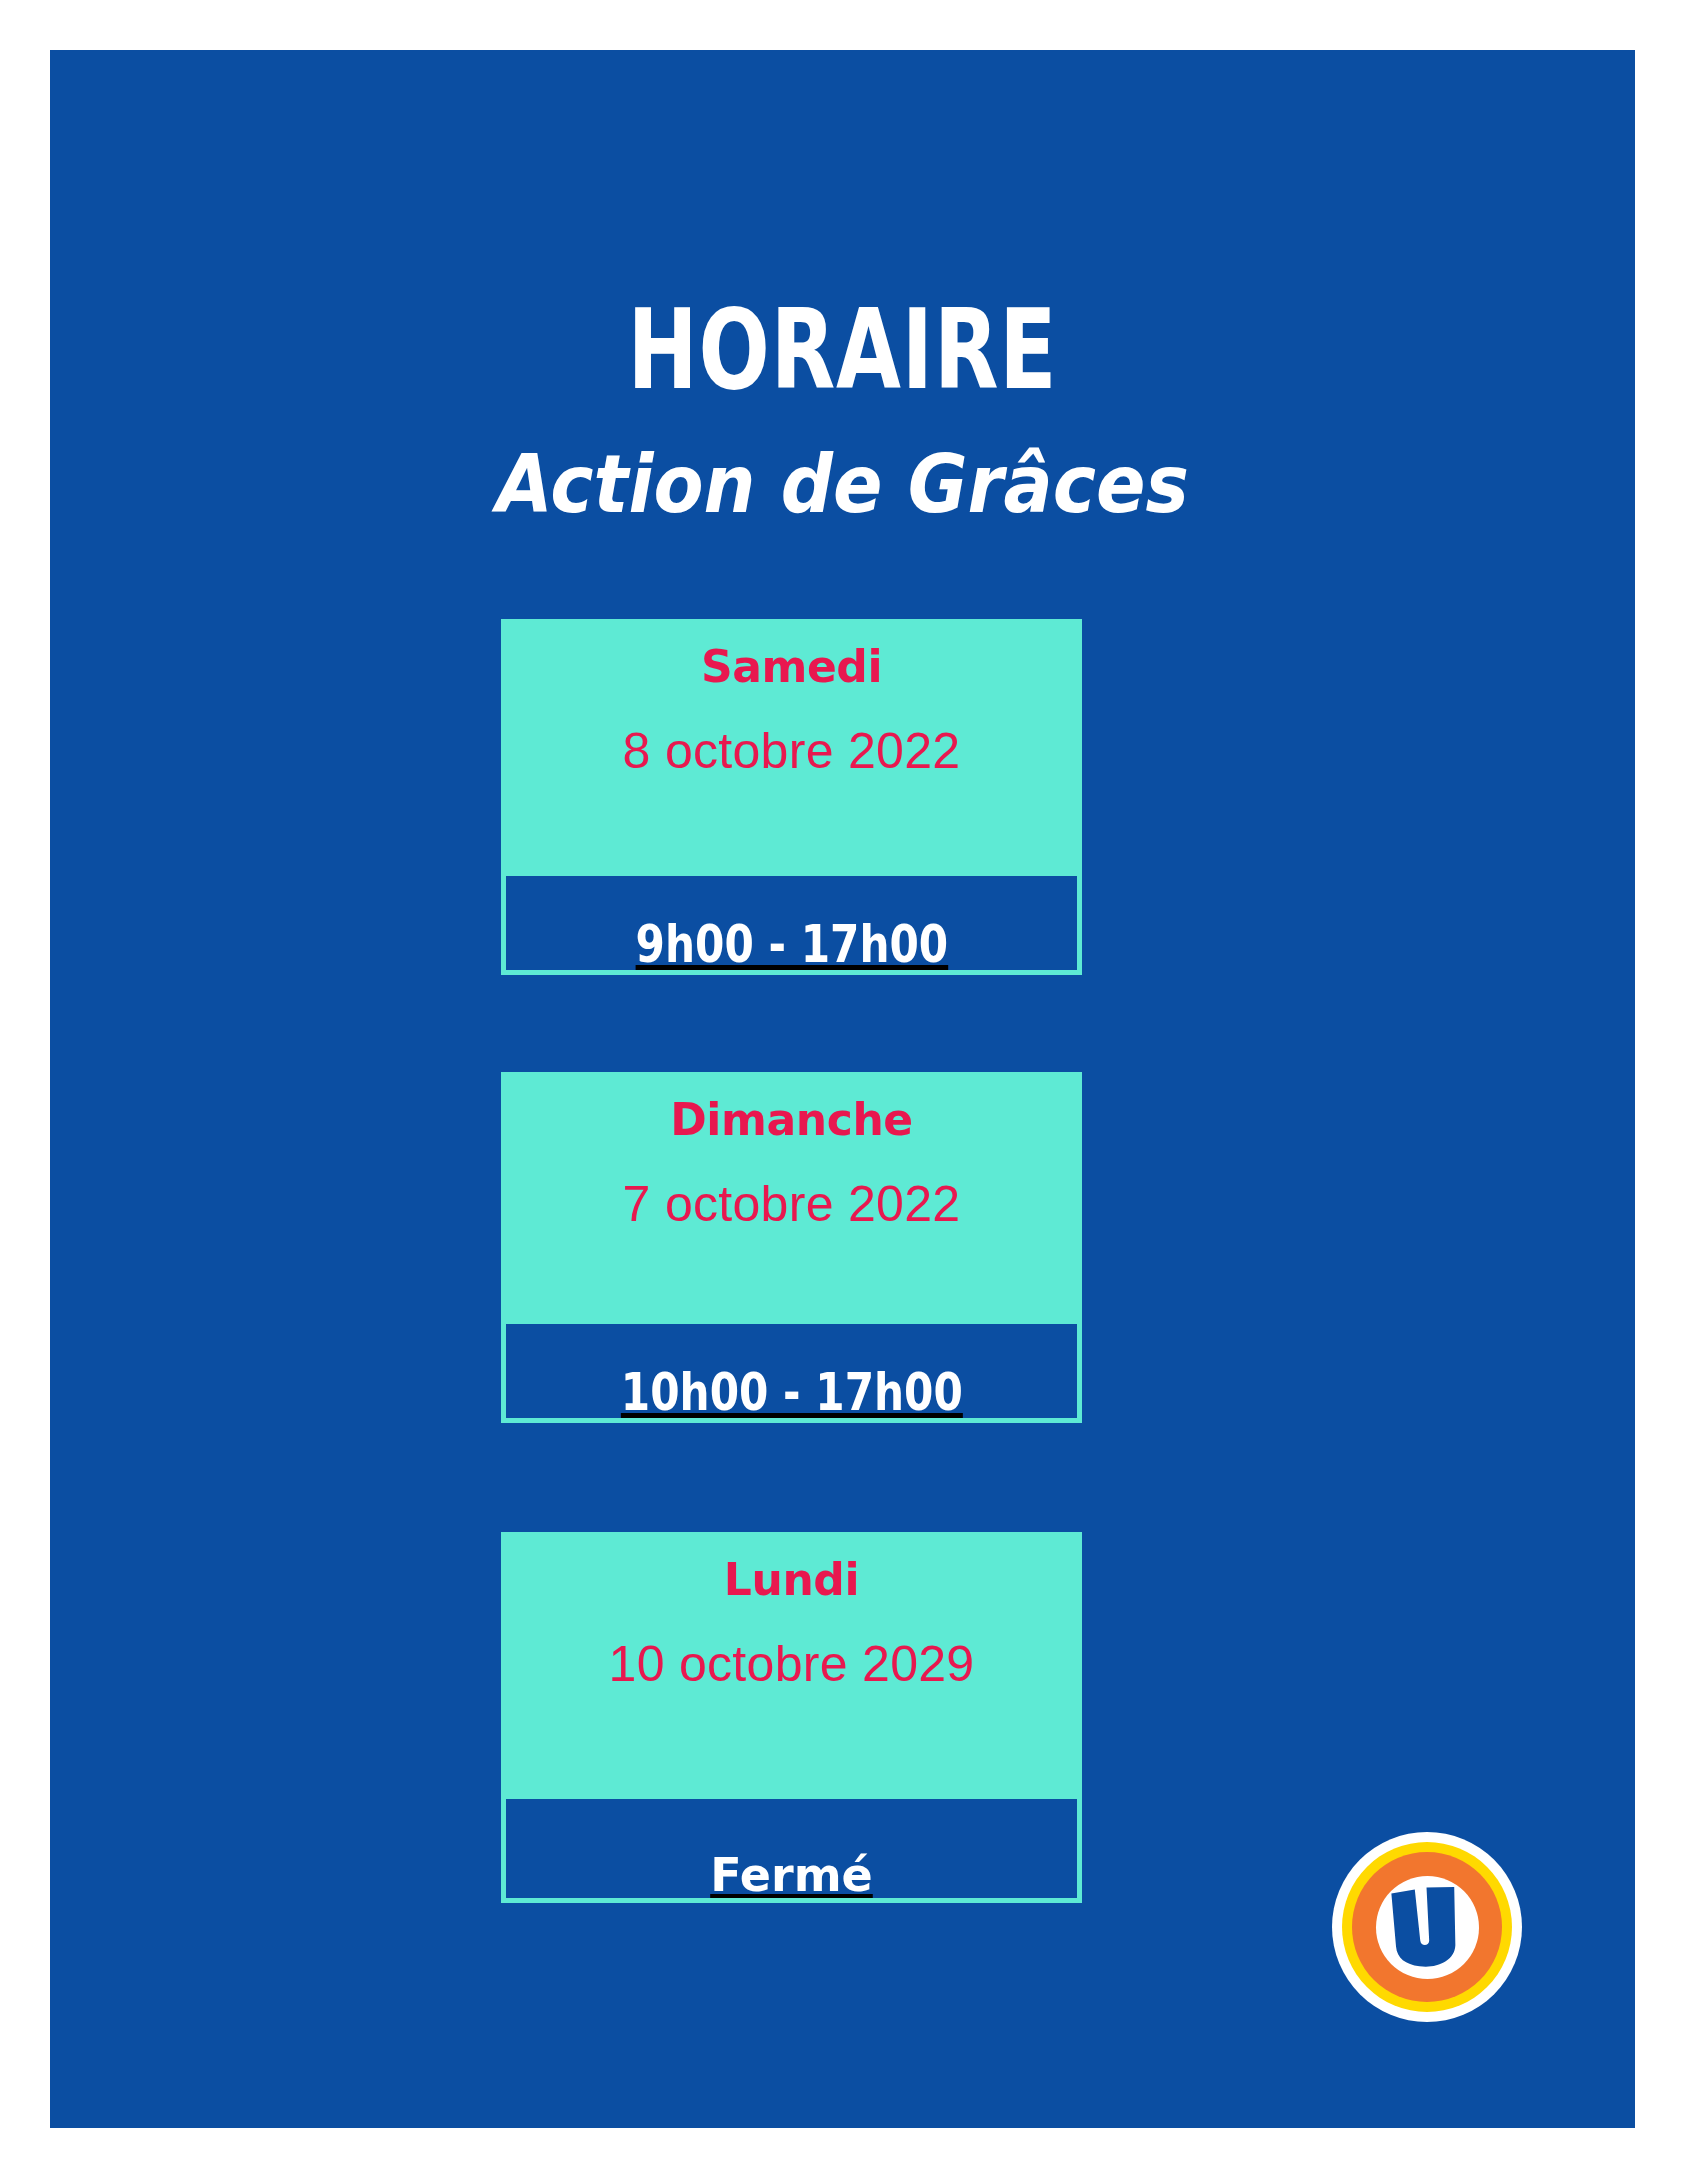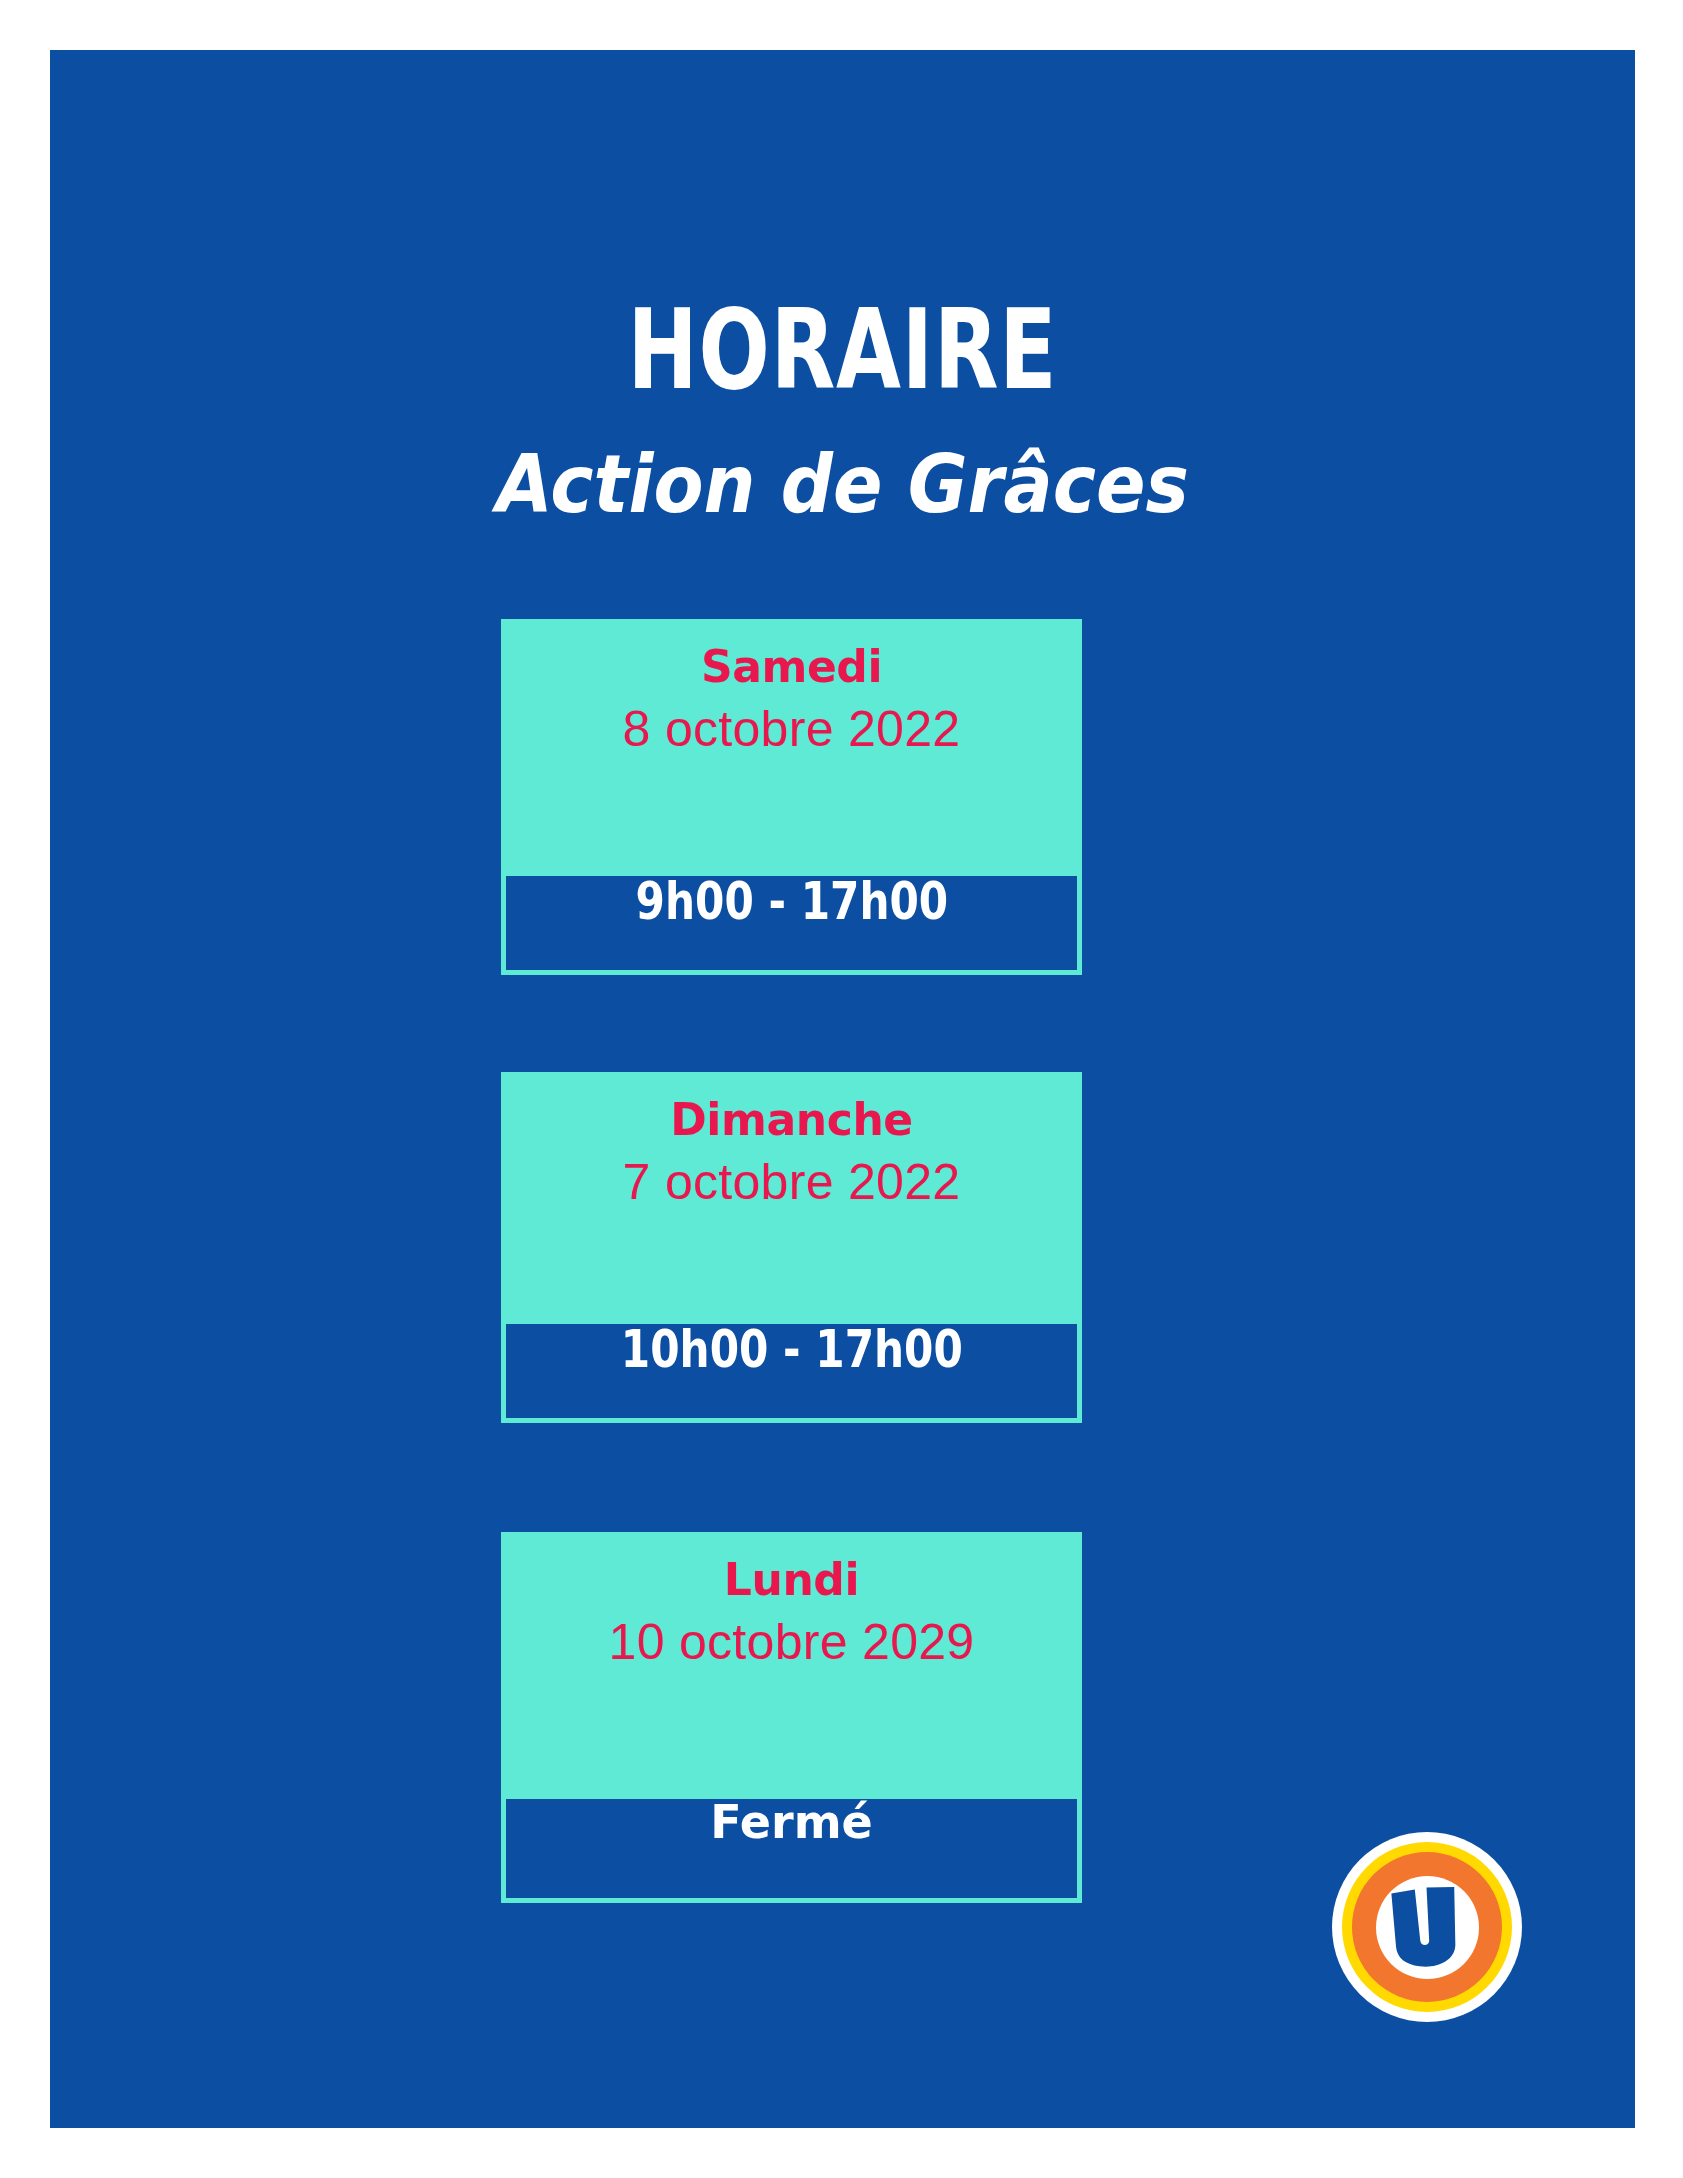--- a/index.html
+++ b/index.html
@@ -67,30 +67,31 @@
     line-height:1.08;
     letter-spacing:-0.4px;
   }
   .date{
     color:#e8184f;
     font-family:"Liberation Sans",sans-serif;
     font-weight:300;
     font-size:50px;
     line-height:1.25;
     letter-spacing:0.3px;
-    margin-top:7px;
+    margin-top:29px;
   }
   .card-bottom{
     box-sizing:border-box;
     margin:0 5px 3px 5px;
     background:#0b4ea2;
     text-align:center;
     display:flex;
-    align-items:flex-start;
+    align-items:flex-end;
     justify-content:center;
+    text-decoration:underline;
   }
   .hours{
     color:#ffffff;
     font-family:"Liberation Sans Narrow","DejaVu Sans Condensed","Liberation Sans",sans-serif;
     font-weight:bold;
     font-size:51px;
     letter-spacing:0px;
     line-height:1;
     transform:scaleX(0.92);
     transform-origin:50% 50%;

